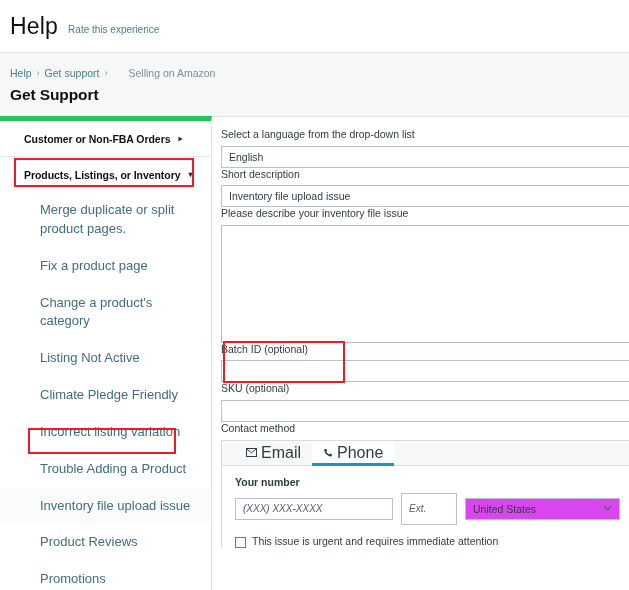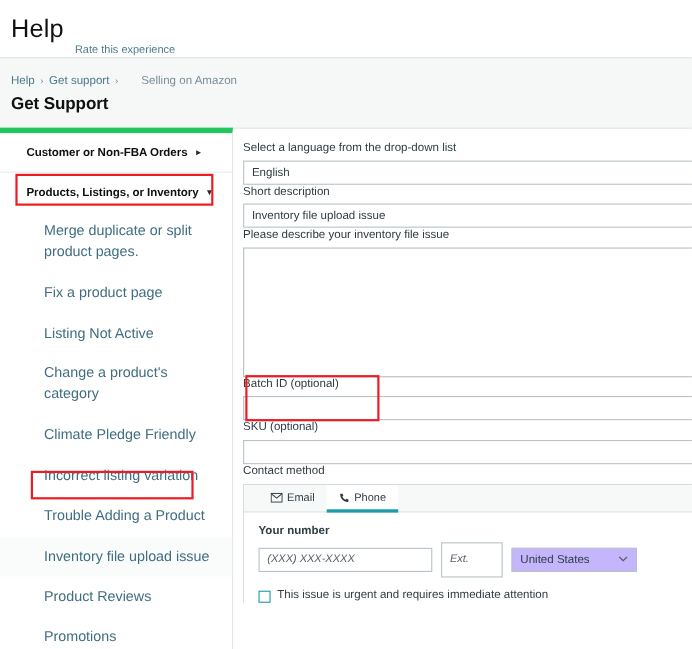--- a/index.html
+++ b/index.html
@@ -25,21 +25,21 @@
     font-size: 23px;
     font-weight: 400;
     color: #111111;
     letter-spacing: 0.2px;
     line-height: 1;
   }
   .rate-link {
     font-size: 10px;
     color: #4f7b8c;
     position: relative;
-    top: 19px;
+    top: 3px;
     cursor: pointer;
   }
 
   
   .page-area {
     background: #f6f7f7;
     border-top: 1px solid #dfe3e6;
     height: 538px;
     padding: 0;
   }
@@ -182,21 +182,21 @@
     display: flex;
     background: #f7f8f8;
     border-bottom: 1px solid #d5dbde;
     height: 25px;
     padding-left: 13px;
   }
   .tab {
     display: flex;
     align-items: center;
     gap: 4px;
-    font-size: 10px;
+    font-size: 16px;
     color: #2f3c42;
     padding: 0 11px;
     cursor: pointer;
     position: relative;
     background: transparent;
   }
   .tab.active {
     background: #ffffff;
     font-weight: normal;
     text-align: center;
@@ -228,28 +228,28 @@
   .phone-num::placeholder { color: #565f66; font-style: italic; }
   .ext {
     width: 56px; height: 32px;
     border: 1px solid #b8c2c7;
     font-size: 10px; padding: 0 7px;
     font-family: "Liberation Sans", sans-serif;
     color: #2f3c42; outline: none;
   }
   .ext::placeholder { color: #565f66; font-style: italic; }
   .country {
-    width: 114px; height: 22px;
+    width: 155px; height: 22px;
     border: 1px solid #b8c2c7;
     font-size: 10.5px;
     padding: 0 7px;
     display: flex; align-items: center;
     justify-content: space-between;
     color: #2f3c42; cursor: pointer;
-    background: #c4b5fd;
+    background: #d946ef;
   }
   .country .chev { font-size: 8px; color: #4a5a63; }
 
   .urgent-row {
     display: flex;
     align-items: flex-start;
     gap: 6px;
     margin-top: 11px;
   }
   .cbox {
@@ -295,22 +295,22 @@
       </div>
 
       <div class="cat highlight">
         <span class="cat-label">Products, Listings, or Inventory</span>
         <span class="caret">▾</span>
       </div>
 
       <ul class="sublist">
         <li class="subitem">Merge duplicate or split product pages.</li>
         <li class="subitem">Fix a product page</li>
+        <li class="subitem">Change a product's category</li>
         <li class="subitem">Listing Not Active</li>
-        <li class="subitem">Change a product's category</li>
         <li class="subitem">Climate Pledge Friendly</li>
         <li class="subitem">Incorrect listing variation</li>
         <li class="subitem">Trouble Adding a Product</li>
         <li class="subitem selected">Inventory file upload issue</li>
         <li class="subitem">Product Reviews</li>
         <li class="subitem">Promotions</li>
         <li class="subitem">Find Product IDs or request exemption (UPC, EAN, JAN, ISBN, etc.)</li>
       </ul>
 
       <div class="redbox" id="rb-products"></div>

